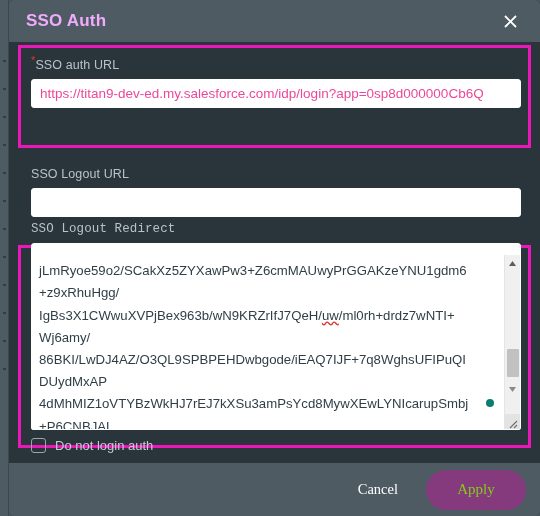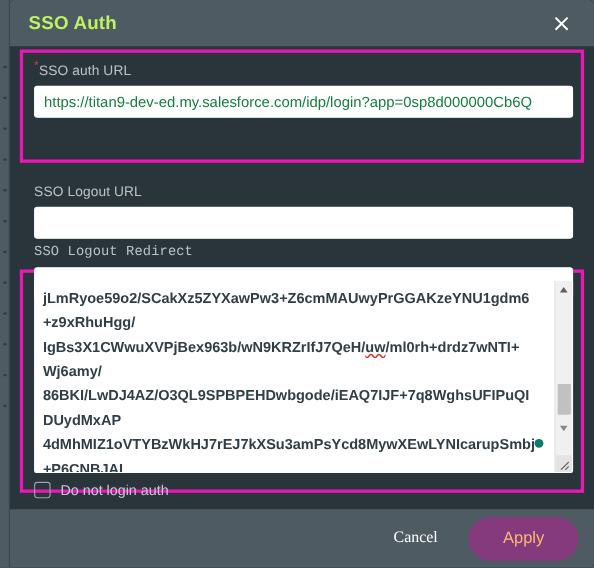--- a/index.html
+++ b/index.html
@@ -60,21 +60,21 @@
     background: #4f5b63;
     display: flex;
     align-items: center;
     justify-content: space-between;
     padding: 0 17px 0 17px;
     border-radius: 4px 4px 0 0;
     position: relative;
     z-index: 5;
   }
   .title {
-    color: #bef264;
+    color: #f0abfc;
     font-size: 17px;
     font-weight: bold;
     letter-spacing: 0.2px;
   }
   .close-btn {
     width: 26px; height: 26px;
     display: flex; align-items: center; justify-content: center;
     cursor: pointer;
     color: #ffffff;
   }
@@ -119,21 +119,21 @@
     font-size: 11px;
     vertical-align: 5px;
     margin-right: 0px;
   }
   .textinput {
     margin: 0 19px 0 22px;
     height: 29px;
     background: #ffffff;
     border: 1px solid #ffffff;
     border-radius: 3px;
-    color: #15803d;
+    color: #ec4899;
     font-size: 13.5px;
     font-family: "Liberation Sans", sans-serif;
     padding: 0 8px;
     width: 490px;
     outline: none;
     display: flex;
     align-items: center;
     white-space: nowrap;
     overflow: hidden;
   }
@@ -147,21 +147,20 @@
   
   .cert-area {
     position: relative;
     margin: 0 19px 0 22px;
     width: 490px;
     height: 176px;
     background: #ffffff;
     border: 1px solid #ffffff;
     border-radius: 2px;
     overflow: hidden;
-    font-weight: bold;
   }
   .cert-text {
     position: absolute;
     left: 0; top: 0;
     width: 472px;
     padding: 2px 6px 6px 7px;
     color: #303f47;
     font-size: 13.2px;
     line-height: 22.2px;
     font-family: "Liberation Sans", sans-serif;
@@ -261,23 +260,23 @@
     border: none;
     color: #ffffff;
     font-size: 14.5px;
     font-family: Liberation Serif, serif;
     cursor: pointer;
     padding: 8px 12px;
   }
   .btn-apply {
     background: #853a7e;
     border: none;
-    color: #fdba74;
+    color: #84cc16;
     font-size: 15px;
-    font-family: Liberation Sans, sans-serif;
+    font-family: Liberation Serif, serif;
     border-radius: 20px;
     width: 100px;
     height: 40px;
     cursor: default;
   }
 </style>
 </head>
 <body>
 
 <div class="viewport">

